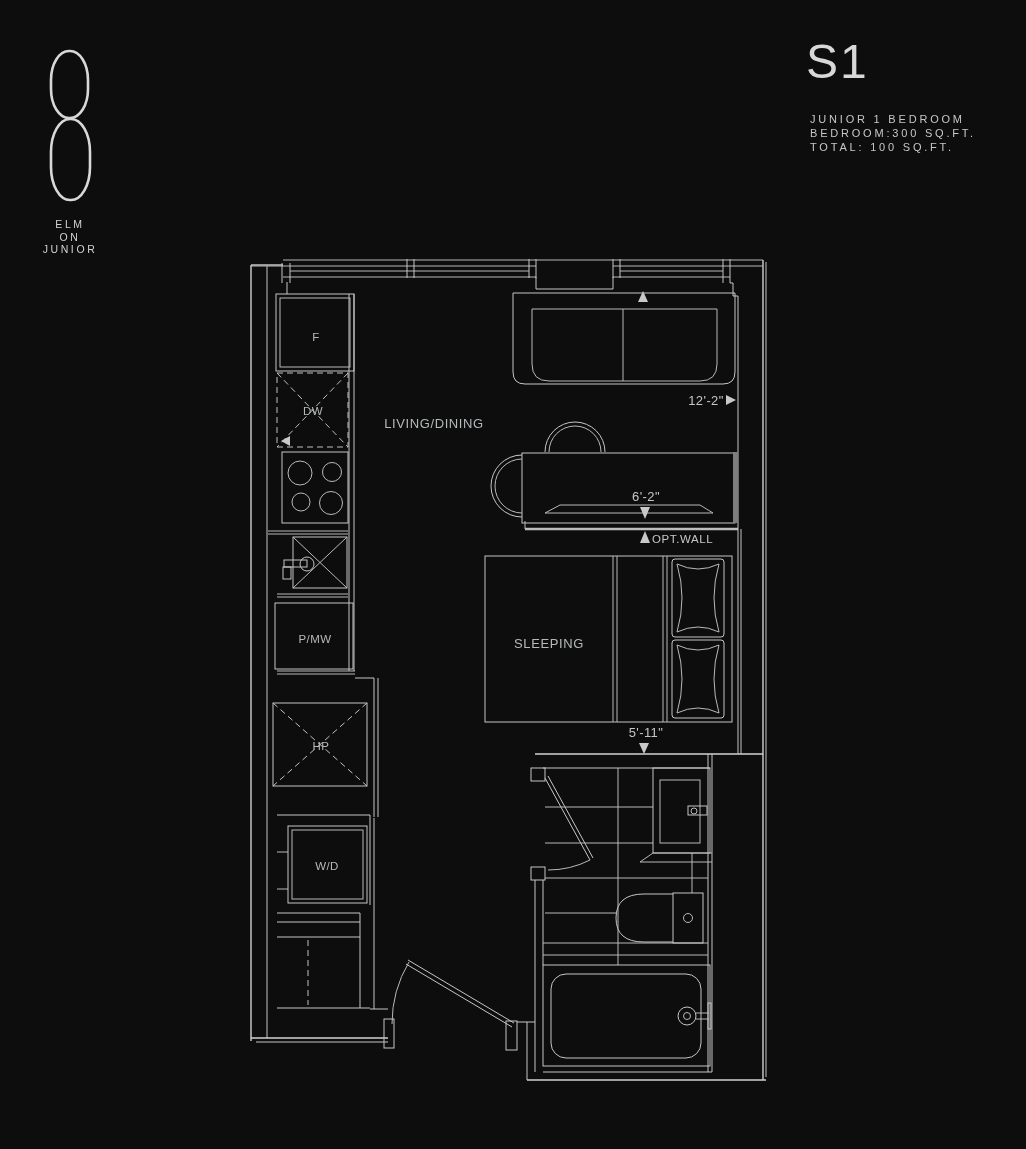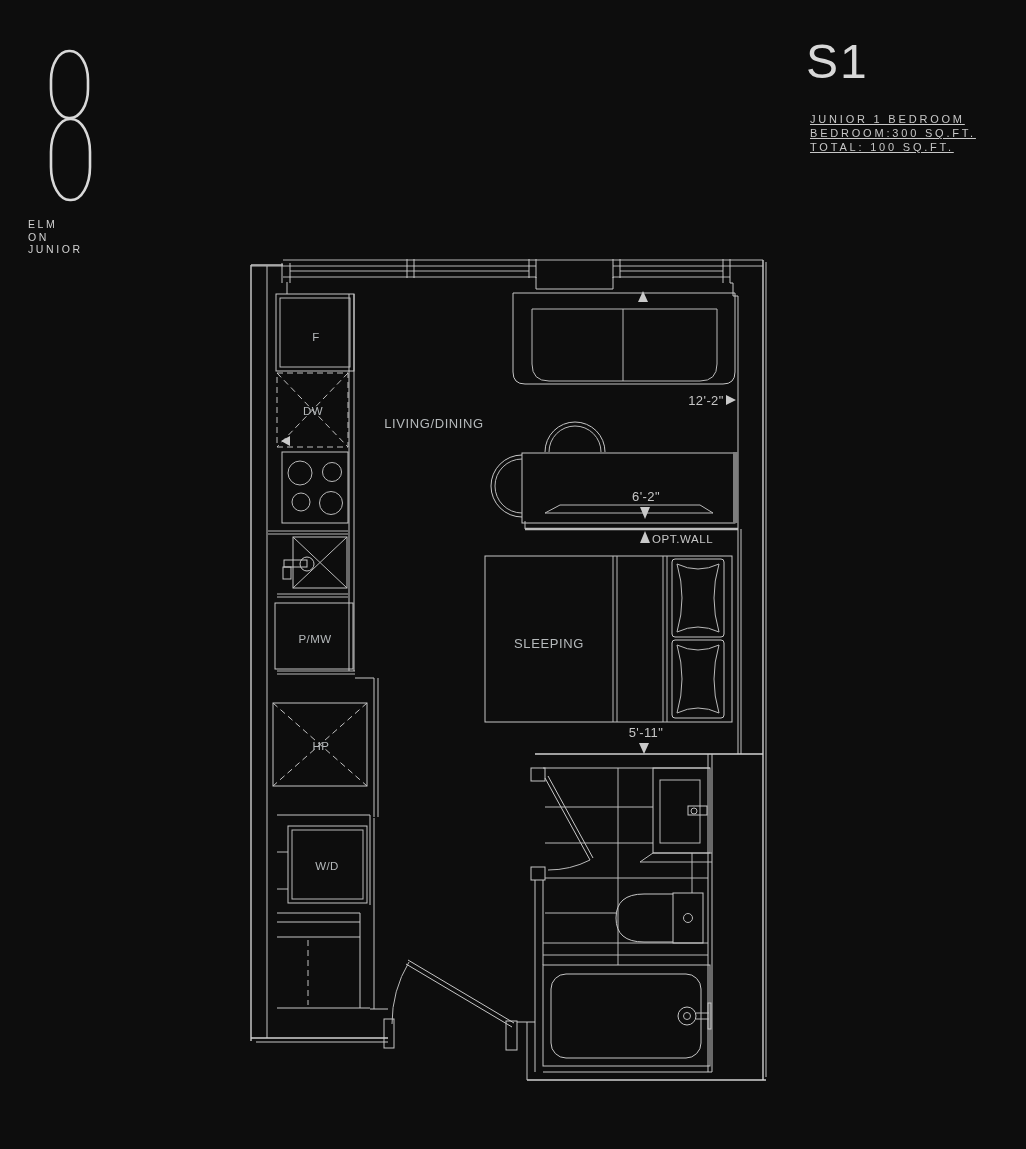--- a/index.html
+++ b/index.html
@@ -3,23 +3,23 @@
 <meta charset="utf-8">
 <style>
   html,body{margin:0;padding:0;background:#0d0d0d;width:1026px;height:1149px;overflow:hidden;}
   body{font-family:"Liberation Sans", sans-serif;position:relative;}
   .stage{position:absolute;inset:0;width:922px;height:1149px;}
   svg{position:absolute;left:0;top:0;}
   
   .plan-code{position:absolute;left:806px;top:34px;font-size:48px;font-weight:400;
     color:#d8d8d8;letter-spacing:2px;}
   .plan-specs{position:absolute;left:810px;top:112px;font-size:11px;line-height:14px;
-    letter-spacing:2.8px;color:#c7c7c7;white-space:nowrap;text-decoration:underline;}
+    letter-spacing:2.8px;color:#c7c7c7;white-space:nowrap;}
   
-  .brand-text{position:absolute;left:28px;top:218px;width:84px;
+  .brand-text{position:absolute;left:28px;top:218px;width:84px;text-align:center;
     font-size:10.5px;line-height:12.5px;letter-spacing:2.6px;color:#d2d2d2;}
   
   text{font-family:"Liberation Sans", sans-serif;fill:#b5b9bb;}
   .lbl-room{font-size:13px;letter-spacing:0.6px;}
   .lbl-app{font-size:11.5px;letter-spacing:0.4px;}
   .lbl-dim{font-size:13px;fill:#c6c6c6;letter-spacing:0.4px;}
   .lbl-opt{font-size:11.5px;fill:#c6c6c6;letter-spacing:0.6px;}
   .ln{stroke:#c6c6c6;stroke-width:1;fill:none;}
   .wall{stroke:#d2d2d2;stroke-width:1.4;fill:none;}
   .thin{stroke:#b9b9b9;stroke-width:1;fill:none;}

